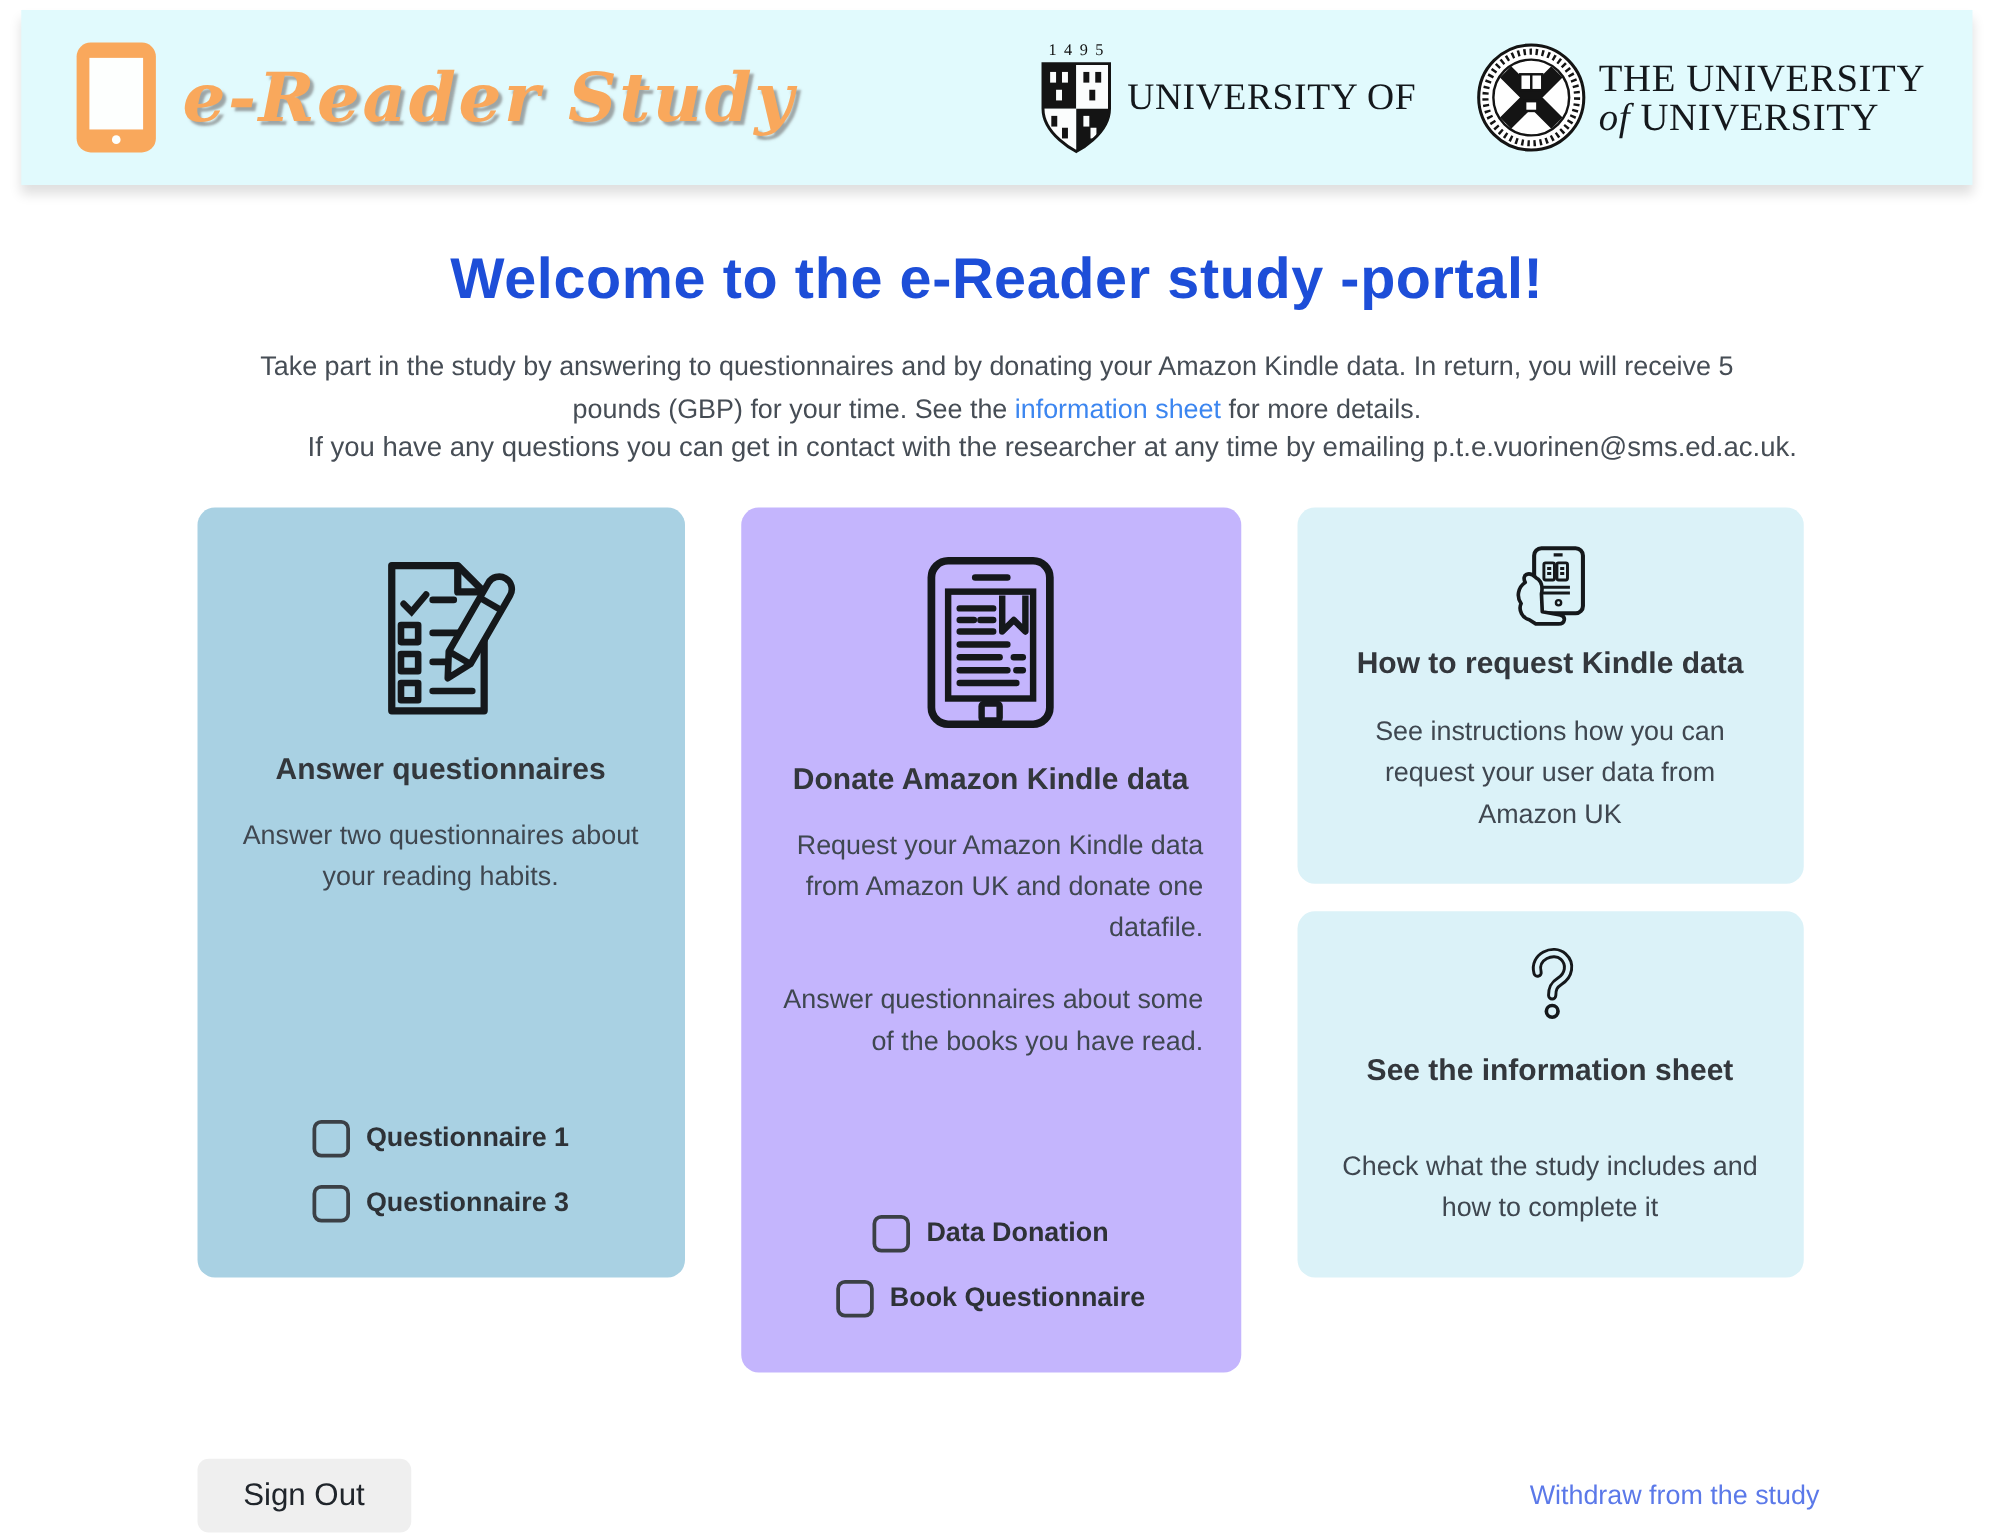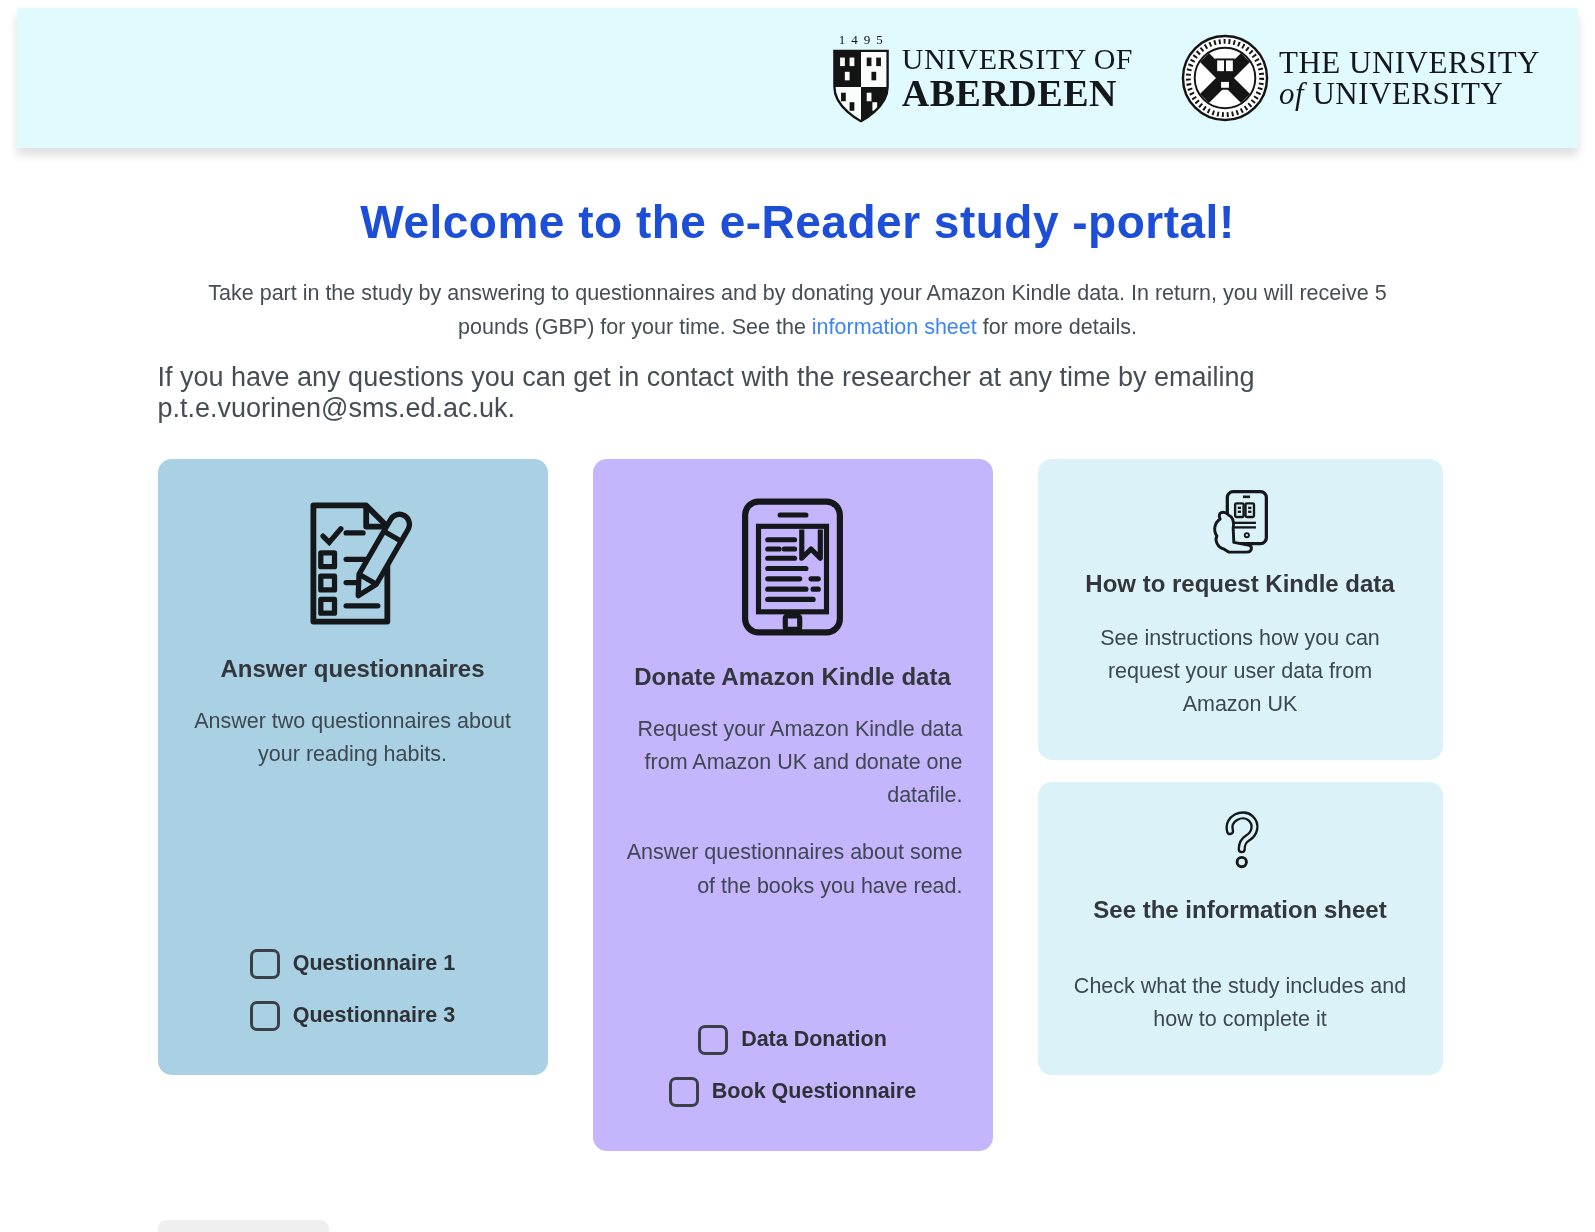--- a/index.html
+++ b/index.html
@@ -27,21 +27,21 @@
   .ed-line2 { font-size:31px; letter-spacing:0.5px; }
   .ed-of { font-style:italic; }
 
   
   .container { width:1280px; margin:0 auto; }
   h1.page-title { text-align:center; font-size:46px; font-weight:bold; color:#1d4ed8;
     margin-top:47px; letter-spacing:0.5px; }
   .intro { text-align:center; font-size:21.5px; line-height:1.57; color:#464d55;
     margin:28px auto 0; width:1240px; }
   .intro a { color:#3c86f0; text-decoration:none; }
-  .contact { text-align:left; font-size:27px; color:#464d55; margin-top:17px; }
+  .contact { text-align:right; font-size:22px; color:#464d55; }
 
   
   .cards { display:grid; grid-template-columns:1fr 1fr 1fr; gap:45px; margin-top:35px; }
   .card { border-radius:14px; padding:28px 30px 38px; display:flex; flex-direction:column;
     align-items:center; text-align:center; }
   .card-blue  { background:#a9d1e3; height:616px; }
   .card-teal  { background:#c4b5fd; height:692px;text-align:right; }
   .col3 { display:flex; flex-direction:column; gap:22px; }
   .card-cyan-top { background:#dbf2f8; height:301px; padding-top:20px; }
   .card-cyan-bot { background:#dbf2f8; height:293px; padding-top:18px; }
@@ -67,20 +67,28 @@
   .footer { display:flex; justify-content:space-between; align-items:center;
     margin-top:69px; }
   .signout-btn { background:#efefef; border:none; border-radius:9px; padding:15px 37px;
     font-size:25px; color:#20252b; font-family:"Liberation Sans", sans-serif; cursor:pointer; }
   .withdraw-link { font-size:21.5px; color:#5b79e9; text-decoration:none; margin-right:-18px; }
 </style>
 </head>
 <body>
 
 <header class="banner">
+  <div class="brand">
+    <svg class="brand-icon" viewBox="0 0 64 88">
+      <rect x="1" y="1" width="62" height="86" rx="11" fill="#f9a85c"></rect>
+      <rect x="11" y="13" width="42" height="56" fill="#fdfffe"></rect>
+      <circle cx="32" cy="77" r="3.4" fill="#fdfffe"></circle>
+    </svg>
+    <div class="brand-name">e-Reader Study</div>
+  </div>
 
   <div class="uni-logos">
     <div class="uni">
       <div class="aberdeen-crest-wrap">
         <div class="aberdeen-year">1495</div>
         <svg width="62" height="76" viewBox="0 0 64 80">
           <defs>
               <clipPath id="shieldClip">
                 <path d="M4,2 H60 V40 C60,62 32,76 32,76 C32,76 4,62 4,40 Z"></path>
               </clipPath>
@@ -99,21 +107,20 @@
             <rect x="11" y="46" width="5" height="9" fill="#141414"></rect>
             <rect x="20" y="56" width="5" height="9" fill="#141414"></rect>
             <rect x="38" y="46" width="5" height="9" fill="#fbfdfd"></rect>
             <rect x="44" y="56" width="5" height="9" fill="#fbfdfd"></rect>
           </g>
           <path d="M4,2 H60 V40 C60,62 32,76 32,76 C32,76 4,62 4,40 Z" fill="none" stroke="#141414" stroke-width="2.5"></path>
         </svg>
       </div>
       <div class="uni-text">
         <div class="ab-line1">UNIVERSITY OF</div>
-        <div class="ab-line2">ABERDEEN</div>
       </div>
     </div>
 
     <div class="uni">
       <svg width="88" height="88" viewBox="0 0 90 90">
         <circle cx="45" cy="45" r="43" fill="#ffffff" stroke="#141414" stroke-width="2.5"></circle>
         <circle cx="45" cy="45" r="37.5" fill="none" stroke="#141414" stroke-width="5" stroke-dasharray="2 3"></circle>
         <circle cx="45" cy="45" r="31" fill="#ffffff" stroke="#141414" stroke-width="2"></circle>
         <path d="M24,24 L66,66 M66,24 L24,66" stroke="#141414" stroke-width="13"></path>
         <rect x="36" y="26" width="18" height="13" fill="#ffffff" stroke="#141414" stroke-width="2"></rect>

